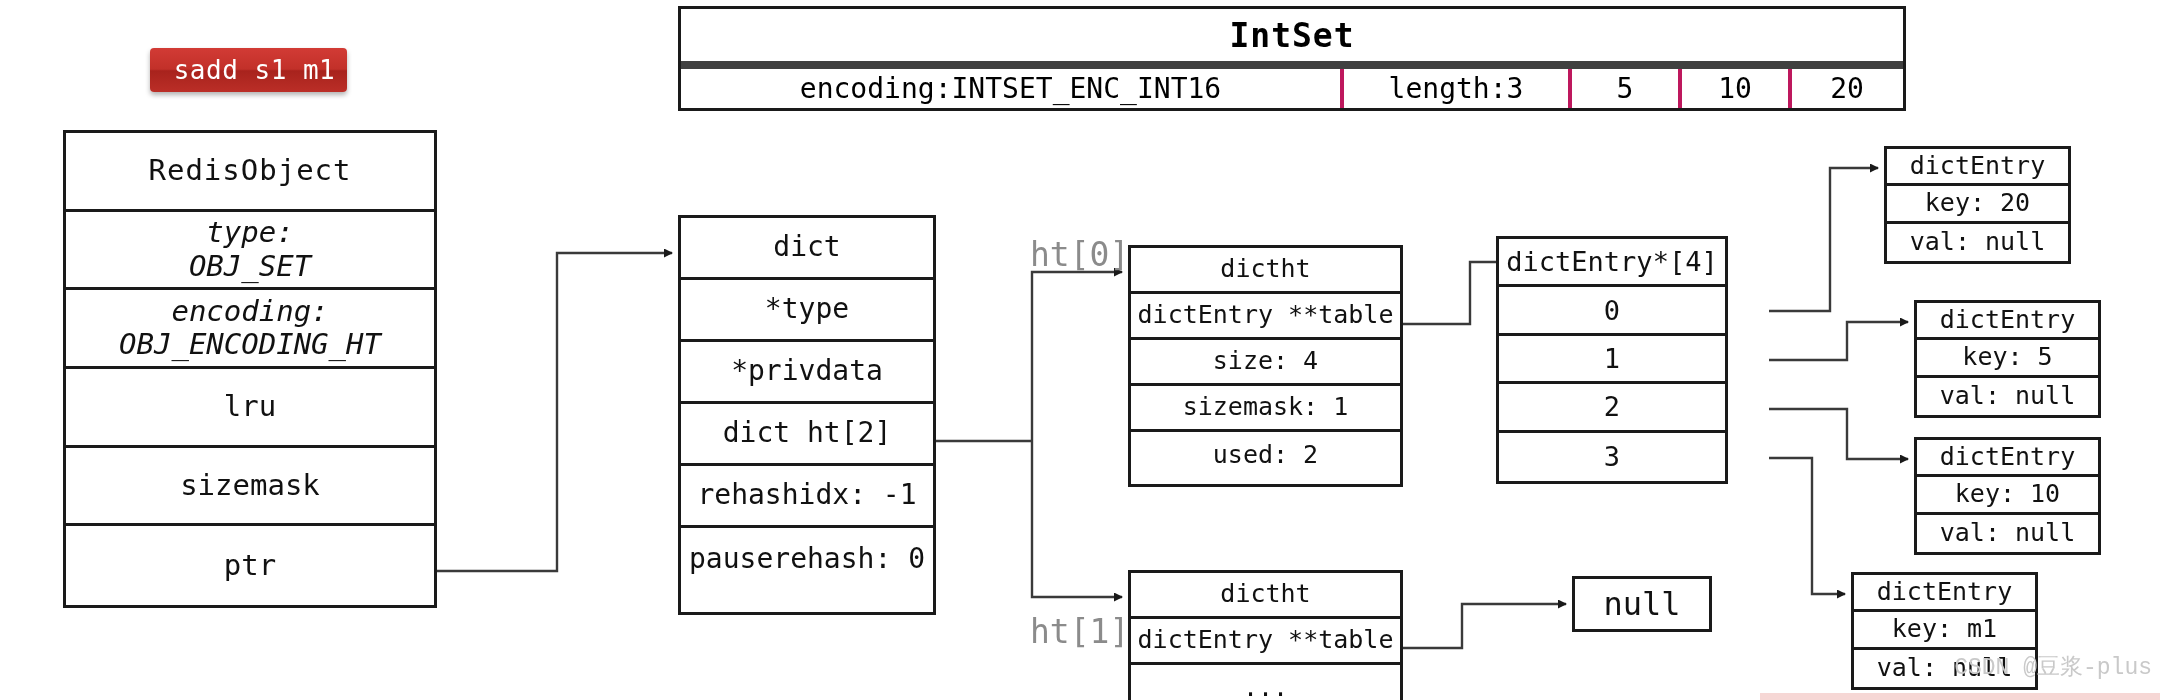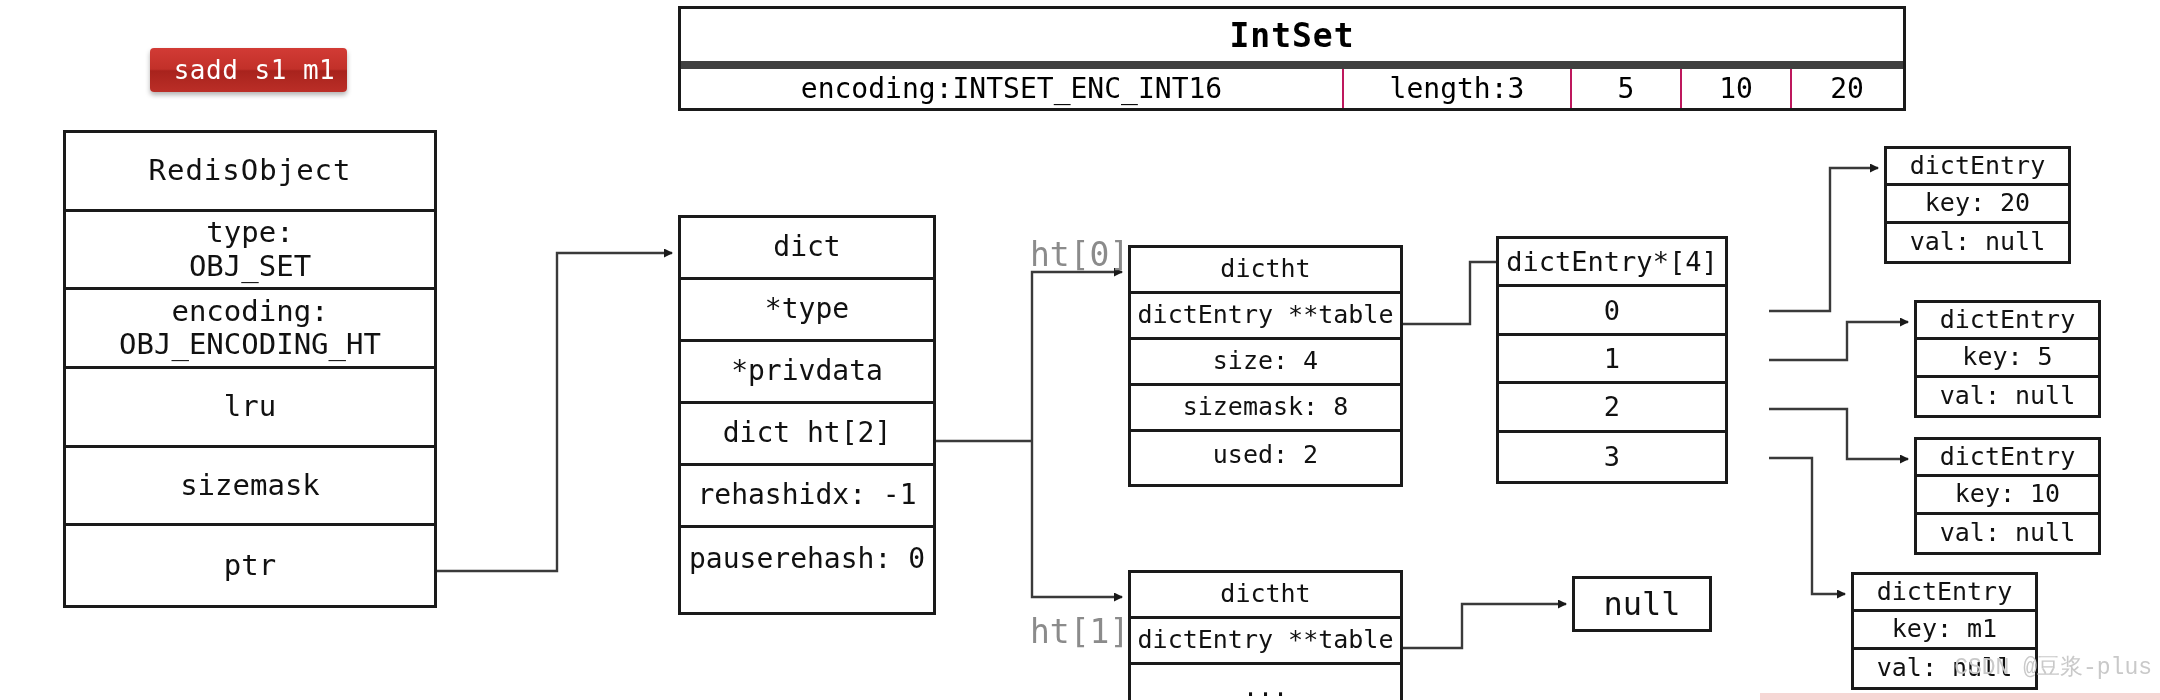--- a/index.html
+++ b/index.html
@@ -57,21 +57,21 @@
   }
 
   
   #redis-object {
     left: 63px; top: 130px;
     width: 374px; height: 478px;
     border-width: 3px;
   }
   #redis-object .title { height: 80px; font-size: 40px; letter-spacing: 1px; }
   #redis-object .row   { height: 79px; font-size: 29px; }
-  #redis-object .row.two-line { flex-direction: column; justify-content:center; }
+  #redis-object .row.two-line { flex-direction: column; justify-content:center;font-style:italic; }
 
   
   #sadd-chip {
     position: absolute;
     left: 150px; top: 48px;
     width: 197px; height: 44px;
     box-sizing: border-box;
     border-radius: 4px;
     background: linear-gradient(180deg,#d23b35 0%, #c23029 48%, #a8231d 52%, #bb2e27 100%);
     box-shadow: 0 3px 5px rgba(0,0,0,0.30);
@@ -96,21 +96,21 @@
     display: flex; align-items: center; justify-content: center;
     font-size: 33px; font-weight: bold;
     border-bottom: 8px solid #404040;
     letter-spacing: 1px;
   }
   #intset .cells { flex: 1; display: flex; }
   #intset .cell {
     box-sizing: border-box;
     display: flex; align-items: center; justify-content: center;
     font-size: 28px;
-    border-right: 2px solid #be185d;
+    border-right: 4px solid #be185d;
     white-space: pre;
   }
   #intset .cell:last-child { border-right: none; }
   #intset .c-enc { width: 663px; }
   #intset .c-len { width: 228px; }
   #intset .c-v   { width: 110px; }
 
   
   #dict-box {
     left: 678px; top: 215px;
@@ -256,21 +256,21 @@
     <div class="row">pauserehash: 0</div>
   </div>
 
   <div class="ht-label" id="ht0-label">ht[0]</div>
   <div class="ht-label" id="ht1-label">ht[1]</div>
 
   <div id="dictht0" class="box">
     <div class="row title">dictht</div>
     <div class="row">dictEntry **table</div>
     <div class="row">size: 4</div>
-    <div class="row">sizemask: 8</div>
+    <div class="row">sizemask: 1</div>
     <div class="row">used: 2</div>
   </div>
 
   <div id="dictht1" class="box">
     <div class="row title">dictht</div>
     <div class="row">dictEntry **table</div>
     <div class="row">...</div>
   </div>
 
   <div id="null-box" class="box">

